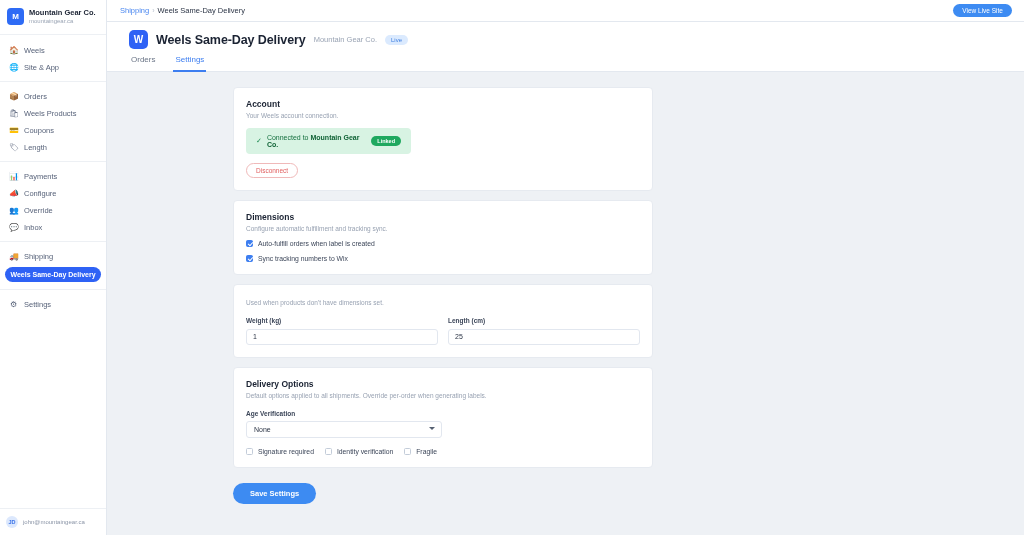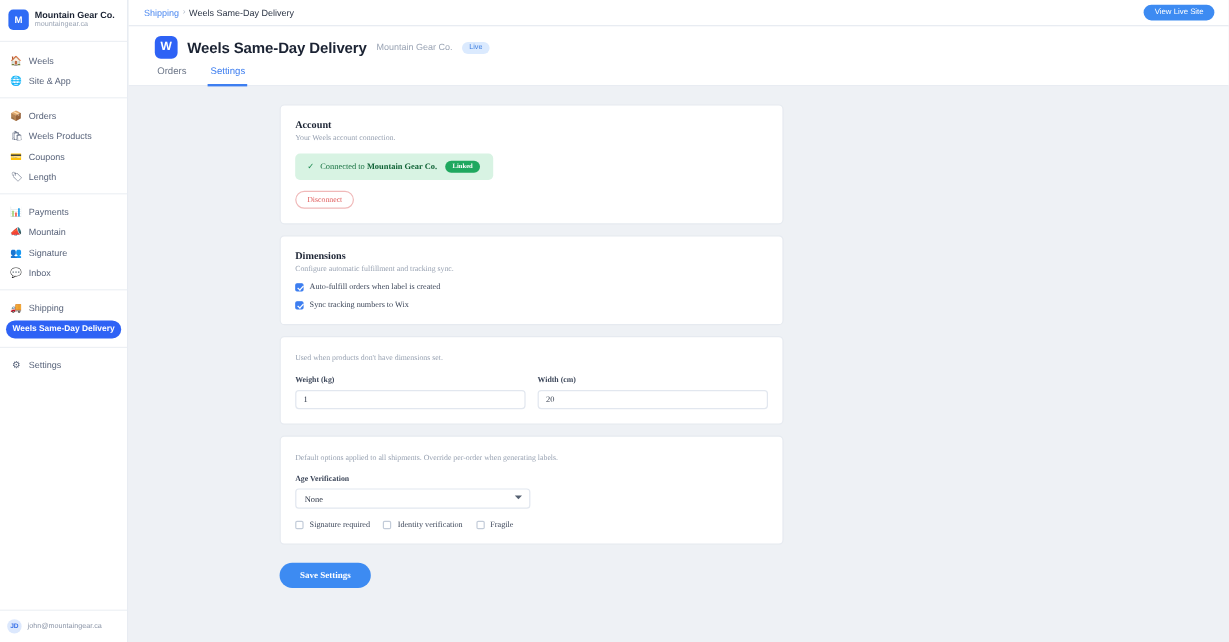--- a/index.html
+++ b/index.html
@@ -172,21 +172,21 @@
   .tab {
     font-size: 8px;
     color: #6b7587;
     padding: 0 2px 6px 2px;
     cursor: pointer;
     border-bottom: 2px solid transparent;
     margin-bottom: -1px;
   }
   .tab.active { color: #3d7ef0; border-bottom-color: #3d7ef0; font-weight: 500; }
 
-  .content { flex: 1; padding: 15px 0 0 0; overflow: hidden; font-family: Liberation Serif, serif; }
+  .content { flex: 1; padding: 15px 0 0 0; overflow: hidden; }
 
   .card {
     background: #ffffff;
     border: 1px solid #e6eaf0;
     border-radius: 4px;
     margin: 0 0 9px 126px;
     width: 420px;
     padding: 11px 12px 12px 12px;
   }
   .card-title { font-size: 8.5px; font-weight: bold; color: #1b2333; }
@@ -359,25 +359,25 @@
         </div>
       </div>
 
       <div class="nav-group">
         <div class="nav-item">
           <span class="ico">📊</span>
           <span>Payments</span>
         </div>
         <div class="nav-item">
           <span class="ico">📣</span>
-          <span>Mountain</span>
+          <span>Configure</span>
         </div>
         <div class="nav-item">
           <span class="ico">👥</span>
-          <span>Signature</span>
+          <span>Override</span>
         </div>
         <div class="nav-item">
           <span class="ico">💬</span>
           <span>Inbox</span>
         </div>
       </div>
 
       <div class="nav-group">
         <div class="nav-item">
           <span class="ico">🚚</span>
@@ -458,28 +458,29 @@
 
       
       <section class="card">
         <div class="card-desc">Used when products don't have dimensions set.</div>
         <div class="dim-grid">
           <div>
             <div class="field-label">Weight (kg)</div>
             <input class="text-input" value="1" style="">
           </div>
           <div>
-            <div class="field-label">Width (cm)</div>
-            <input class="text-input" value="20" style="">
+            <div class="field-label">Length (cm)</div>
+            <input class="text-input" value="25" style="">
           </div>
         </div>
       </section>
 
       
       <section class="card">
+        <div class="card-title">Delivery Options</div>
         <div class="card-desc">Default options applied to all shipments. Override per-order when generating labels.</div>
         <div style="margin-top:11px;">
           <div class="field-label">Age Verification</div>
           <div class="select-wrap">
             <div class="select-box">None</div>
             <span class="select-caret"></span>
           </div>
         </div>
         <div class="opts-row">
           <div class="check-row">

